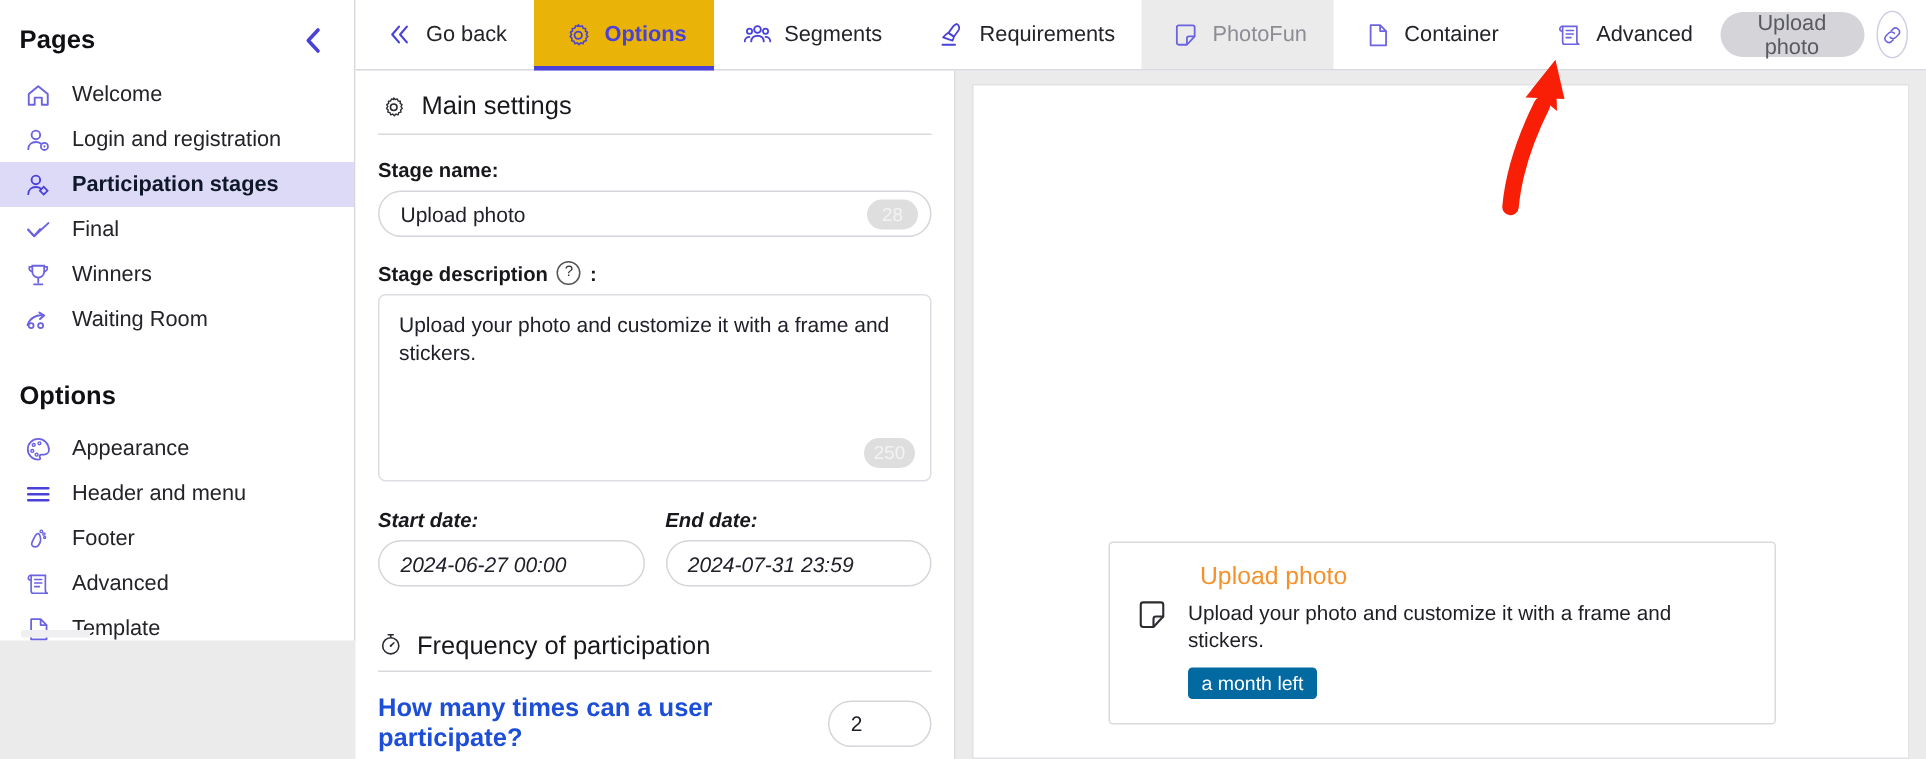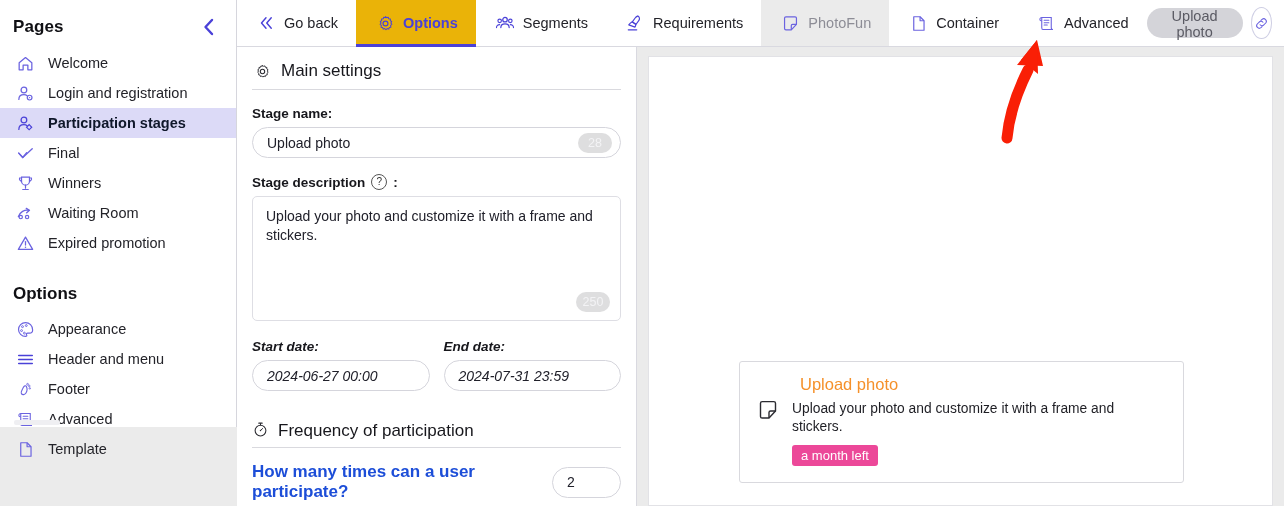--- a/index.html
+++ b/index.html
@@ -134,21 +134,21 @@
   .stage-card{
     position:absolute;left:90px;right:88px;bottom:22px;
     border:1px solid #d9d9de;background:#fff;border-radius:3px;
     padding:13px 16px 16px 16px;box-sizing:border-box;
   }
   .stage-title{color:#f5912b;font-size:16.5px;margin:0 0 6px 44px;}
   .stage-desc-row{display:flex;align-items:flex-start;gap:12px;}
   .stage-sticker{width:24px;height:24px;flex:0 0 24px;margin-top:-2px;}
   .stage-desc{font-size:13.8px;color:#1e1e24;line-height:1.3;}
   .badge{
-    display:inline-block;background:#ec4899;color:#ffffff;
+    display:inline-block;background:#0369a1;color:#ffffff;
     font-size:13px;padding:3px 9px;border-radius:3px;margin:9px 0 0 36px;
   }
 
   .arrow{position:absolute;left:744px;top:30px;pointer-events:none;}
 </style>
 </head>
 <body>
 
 <div class="app">
 
@@ -222,30 +222,20 @@
           <svg width="19" height="19" viewBox="0 0 24 24">
             <path d="M3 16 c2-6 8-9 13-8" fill="none" stroke="#6b63e0" stroke-width="1.7" stroke-linecap="round"></path>
             <path d="M13 5.5 L17 8 L13.5 11" fill="none" stroke="#6b63e0" stroke-width="1.7" stroke-linecap="round" stroke-linejoin="round"></path>
             <circle cx="6" cy="16.5" r="2.1" fill="none" stroke="#6b63e0" stroke-width="1.5"></circle>
             <circle cx="14" cy="16.5" r="2.1" fill="none" stroke="#6b63e0" stroke-width="1.5"></circle>
           </svg>
         </span>
         <span>Waiting Room</span>
       </div>
 
-      <div class="side-item">
-        <span class="ico">
-          <svg width="19" height="19" viewBox="0 0 24 24">
-            <path d="M12 4 L21 19.5 H3 Z" fill="none" stroke="#6b63e0" stroke-width="1.6" stroke-linejoin="round"></path>
-            <path d="M12 9.5 V14" stroke="#6b63e0" stroke-width="1.6" stroke-linecap="round"></path>
-            <circle cx="12" cy="16.6" r=".95" fill="#6b63e0"></circle>
-          </svg>
-        </span>
-        <span>Expired promotion</span>
-      </div>
     </div>
 
     <div class="side-group-title">Options</div>
 
     <div class="side-list">
       <div class="side-item">
         <span class="ico">
           <svg width="19" height="19" viewBox="0 0 24 24">
             <path d="M12 3.2 a8.8 8.8 0 1 0 0 17.6 c1.6 0 2-1 1.4-1.9 -.8-1.2 .1-2.4 1.4-2.4 H17 a4 4 0 0 0 4-4 C21 7.3 17 3.2 12 3.2 Z" fill="none" stroke="#6b63e0" stroke-width="1.5"></path>
             <circle cx="8.2" cy="8.4" r="1.2" fill="none" stroke="#6b63e0" stroke-width="1.2"></circle>

